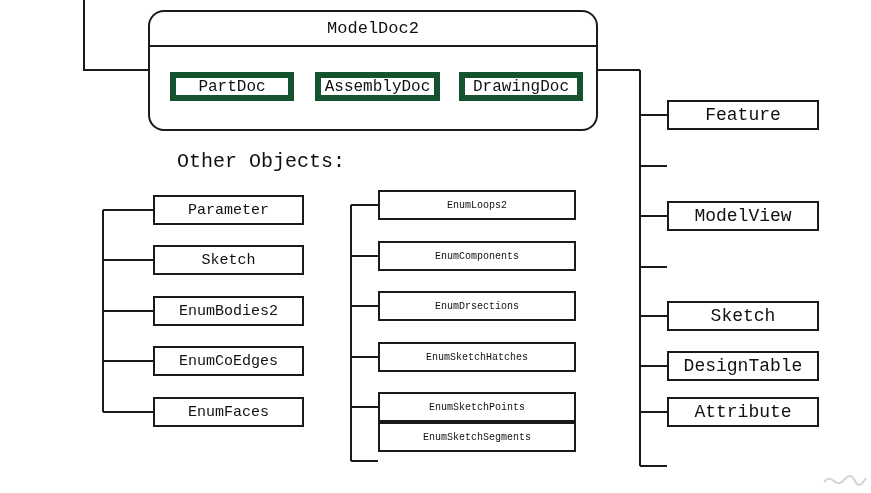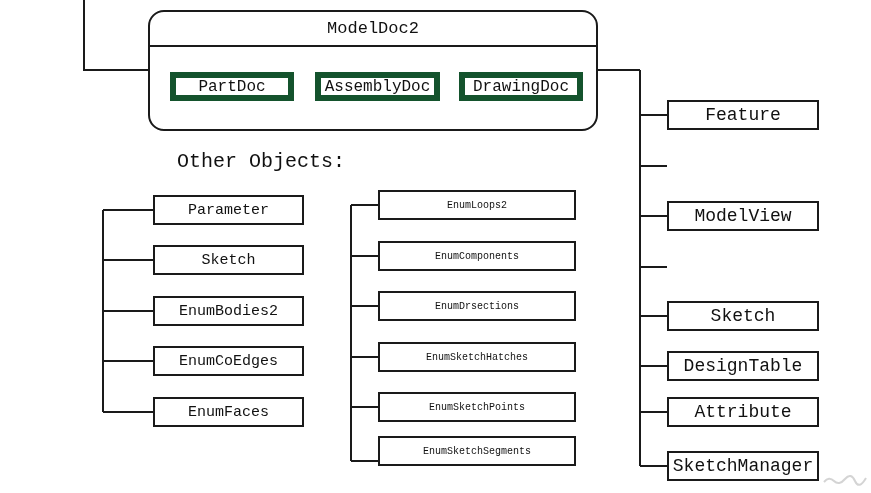--- a/index.html
+++ b/index.html
@@ -136,22 +136,21 @@
   <div class="node col-left" style="top:245px">Sketch</div>
   <div class="node col-left" style="top:296px">EnumBodies2</div>
   <div class="node col-left" style="top:346px">EnumCoEdges</div>
   <div class="node col-left" style="top:397px">EnumFaces</div>
 
   <div class="node col-mid" style="top:190px">EnumLoops2</div>
   <div class="node col-mid" style="top:241px">EnumComponents</div>
   <div class="node col-mid" style="top:291px">EnumDrsections</div>
   <div class="node col-mid" style="top:342px">EnumSketchHatches</div>
   <div class="node col-mid" style="top:392px">EnumSketchPoints</div>
-  <div class="node col-mid" style="top:436px">EnumSketchSegments</div>
+  <div class="node col-mid" style="top:422px">EnumSketchSegments</div>
 
   <div class="node col-right" style="top:100px">Feature</div>
   <div class="node col-right" style="top:201px">ModelView</div>
   <div class="node col-right" style="top:301px">Sketch</div>
   <div class="node col-right" style="top:351px">DesignTable</div>
   <div class="node col-right" style="top:397px">Attribute</div>
-  <div class="node col-right" style="top:451px">SketchManager</div>
 
 </div>
 
 </body></html>

